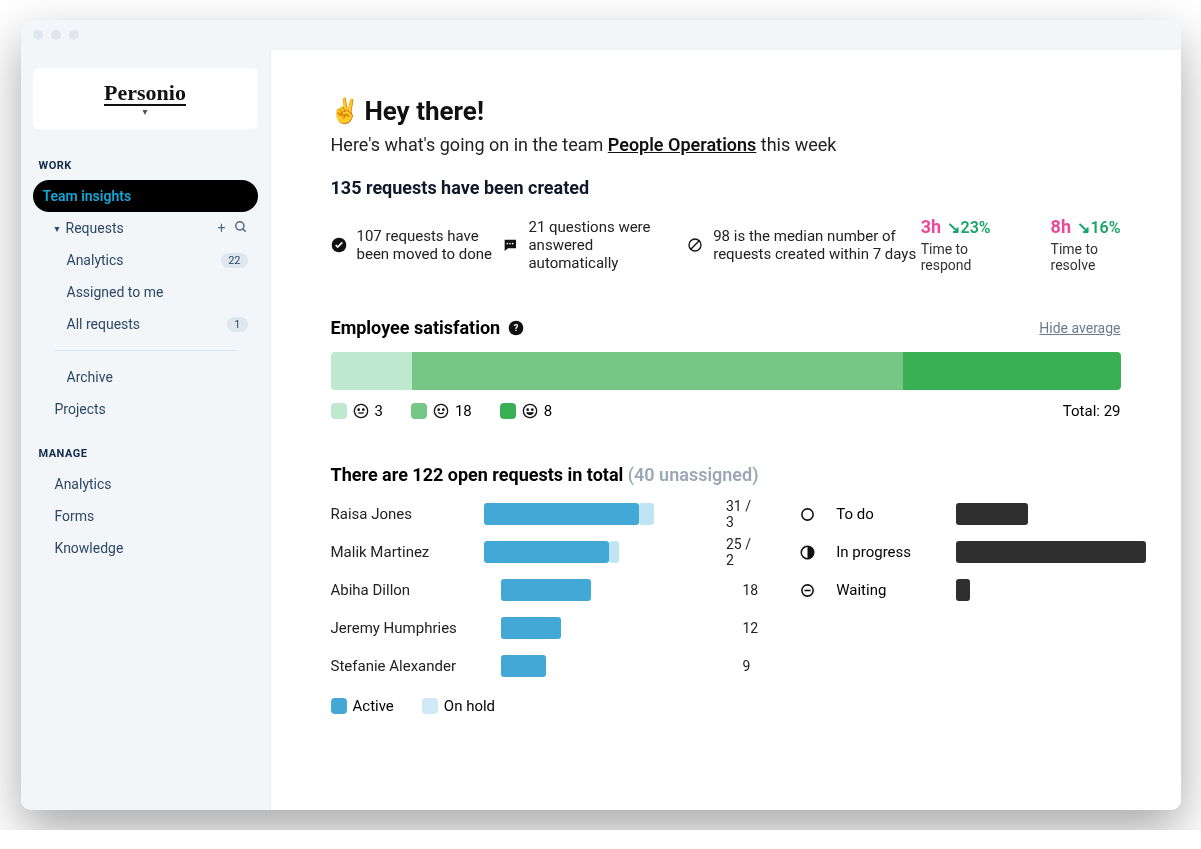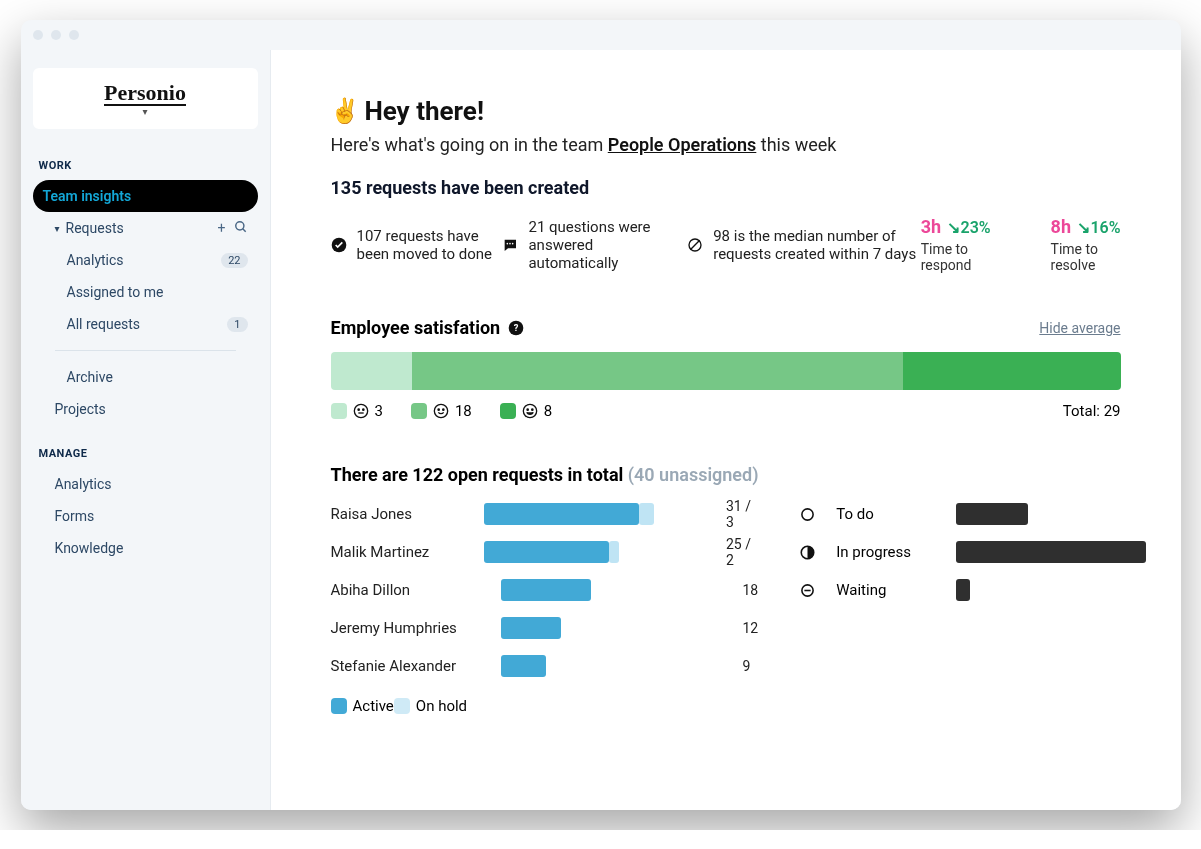--- a/index.html
+++ b/index.html
@@ -127,21 +127,21 @@
   .row .name { width:150px; color:#222; }
   .row .bar-wrap { flex:0 0 190px; display:flex; align-items:center; height:22px;}
   .bar { height:22px; border-radius:3px; }
   .bar.blue { background:#42a9d6; }
   .bar.lightblue { background:#bfe4f4; }
   .bar.dark { background:#2f2f2f; }
   .row .val { font-size:14px; color:#222;margin-left:32px; }
   .status-icon { width:18px; display:inline-flex; justify-content:center; font-size:15px; }
   .row .status-label { width:100px; flex:0 0 100px; }
   .row .status-bar-wrap { flex:0 0 200px; display:flex; }
-  .bottom-legend { display:flex; margin-top:12px; font-size:15px; align-items:center; }
+  .bottom-legend { display:flex; gap:28px; margin-top:12px; font-size:15px; align-items:center; }
   svg { display:block; }
 </style>
 </head>
 <body>
 
 <div class="window">
   <div class="titlebar">
     <span class="traffic-dot"></span>
     <span class="traffic-dot"></span>
     <span class="traffic-dot"></span>

